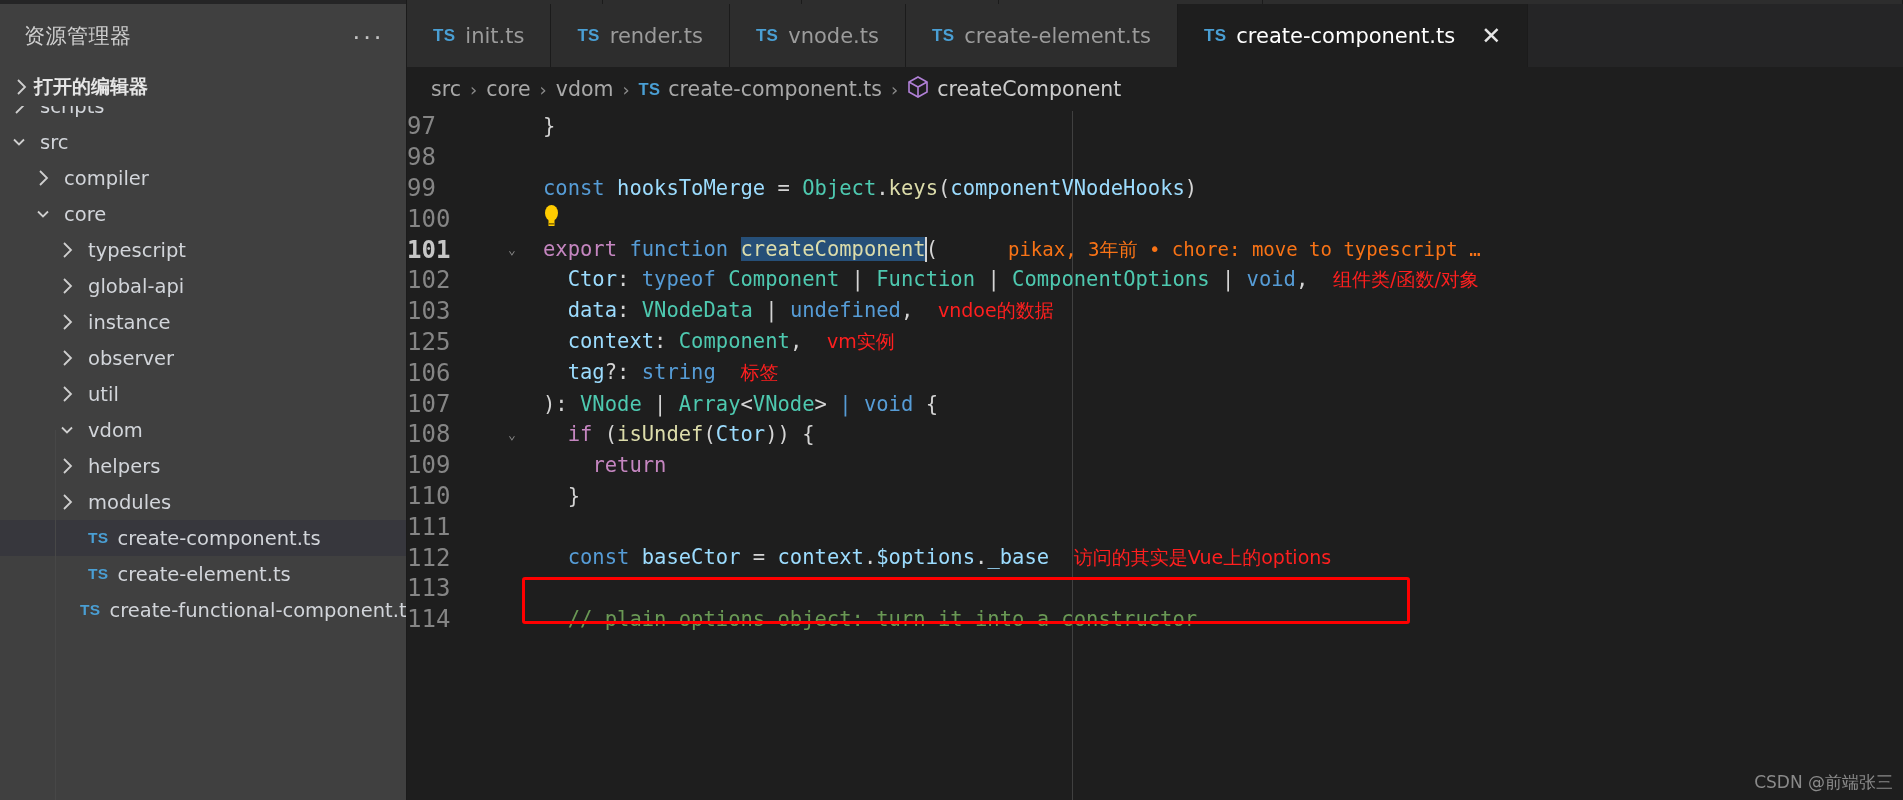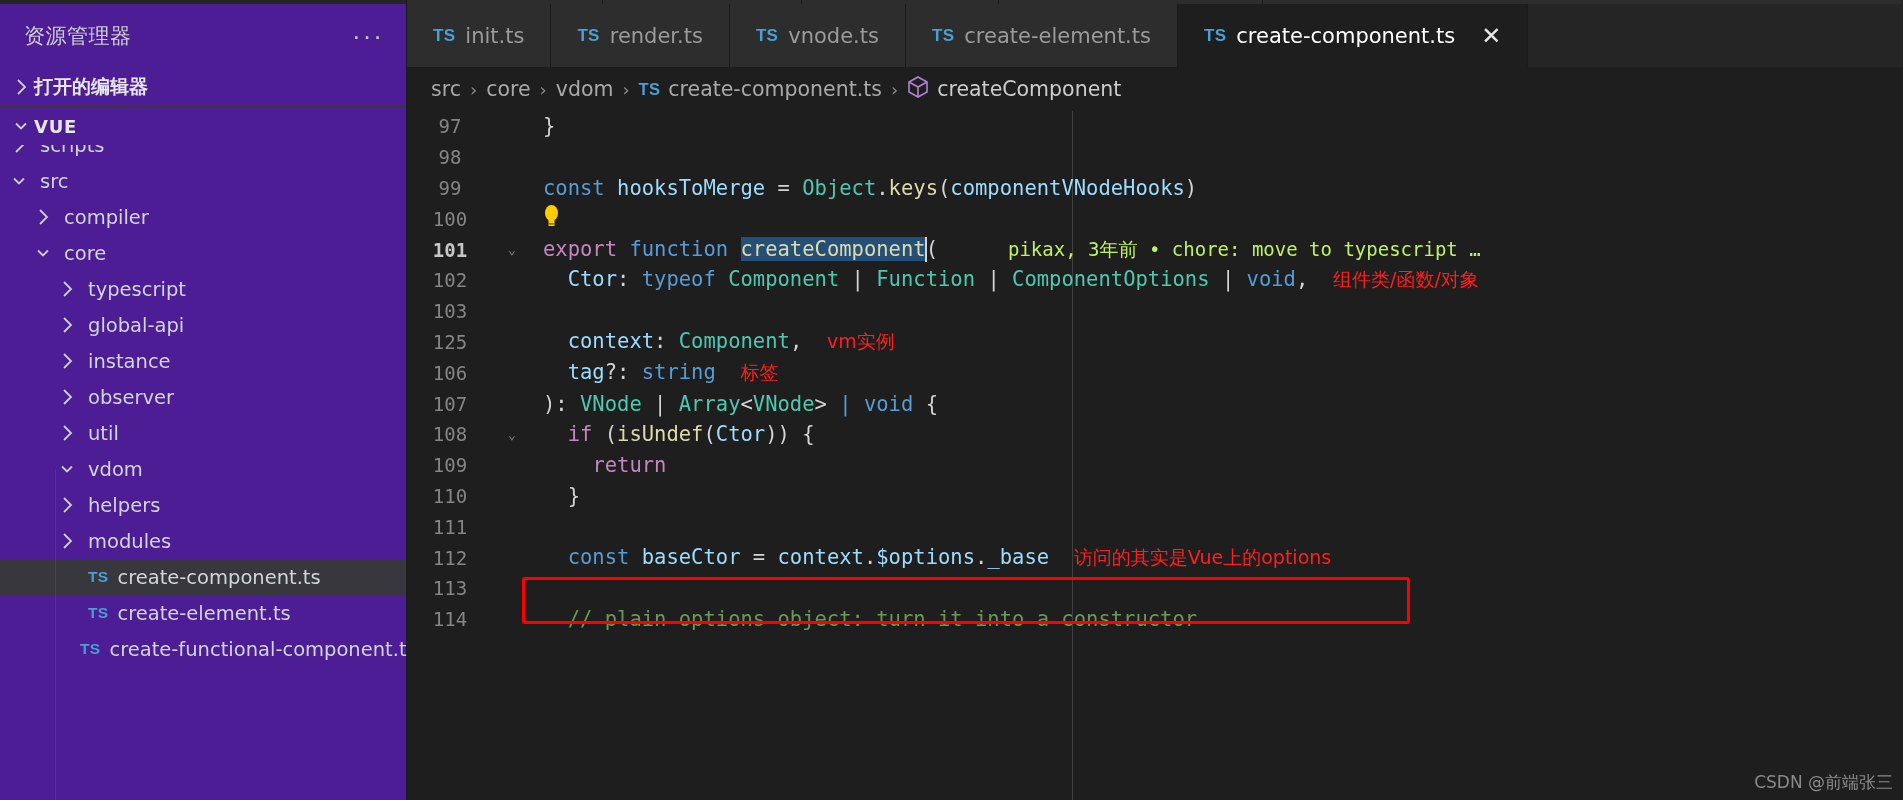--- a/index.html
+++ b/index.html
@@ -13,21 +13,21 @@
 
   
   .topstrip { height: 4px; background: #252526; flex: 0 0 4px; display:flex; }
   .topstrip .seg { height: 100%; border-right: 1px solid #1b1b1b; }
 
   .body-row { display: flex; flex: 1 1 auto; min-height: 0; }
 
   
   .sidebar {
     width: 407px; flex: 0 0 407px;
-    background: #4c1d95;
+    background: #404040;
     display: flex; flex-direction: column;
     border-right: 1px solid #1b1b1b;
     overflow: hidden;
     justify-content: center;
   }
   .sb-title-row {
     height: 63px; display: flex; align-items: center;
     padding: 0 22px 0 24px;
     justify-content: space-between;
   }
@@ -100,22 +100,22 @@
 
   
   .code-wrap { flex: 1 1 auto; position: relative; overflow: hidden; display: flex; }
 
   .cline {
     height: 30.8px; display: flex; align-items: center;
     font-family: "DejaVu Sans Mono", monospace; font-size: 20.5px;
     white-space: pre; position: relative;
   }
   .lnum {
-    width: 90px; flex: 0 0 90px; text-align: center; color: #858585;
-    font-family: "DejaVu Sans Mono", monospace; font-size: 19px;
+    width: 90px; flex: 0 0 90px; text-align: left; color: #858585;
+    font-family: "DejaVu Sans Mono", monospace; font-size: 24px;
     padding-right: 4px;
   }
   .lnum.cur { color: #c6c6c6; font-weight: bold; }
   .fold { width: 30px; flex: 0 0 30px; text-align: center; color: #8a8a8a; font-size: 13px; }
   .ctext { padding-left: 16px; white-space: pre; }
 
   
   .t-kw   { color: #569cd6; margin-top: 8px; }
   .t-kw2  { color: #c586c0; }
   .t-var  { color: #9cdcfe; }
@@ -124,21 +124,21 @@
   .t-op   { color: #d4d4d4; }
   .t-punc { color: #d4d4d4; }
   .t-cmt  { color: #6a9955; }
   .t-red  { color: #ff1f1f; font-family: "DejaVu Sans", sans-serif; font-size: 19px; }
   .sel    { background: #264f78; color: #dcdcaa; }
   .cursor {
     display:inline-block; width: 2px; height: 25px; background: #d4d4d4;
     vertical-align: middle; margin: 0 -1px;
   }
   .blame {
-    color: #bef264; font-family: "DejaVu Sans Mono", monospace; font-size: 19px;
+    color: #f97316; font-family: "DejaVu Sans Mono", monospace; font-size: 19px;
     padding-left: 70px;
   }
   .bulb {
     display:inline-block; width: 17px; height: 24px;
   }
   .indent-guide {
     position:absolute; width:1px; background:#404040; top:0; bottom:0;
   }
   .redbox {
     position: absolute; border: 3px solid #ff0000; border-radius: 3px;
@@ -175,28 +175,20 @@
 
       <div class="sb-section">
         <span class="chev">
           <svg width="13" height="18" viewBox="0 0 13 18">
               <path d="M3 2 L10 9 L3 16" stroke="#cfcfcf" stroke-width="1.8" fill="none"></path>
             </svg>
         </span>
         <span>打开的编辑器</span>
       </div>
 
-      <div class="sb-section vue">
-        <span class="chev">
-          <svg width="16" height="16" viewBox="0 0 16 16">
-              <path d="M3 5.5 L8 10.5 L13 5.5" stroke="#cfcfcf" stroke-width="1.8" fill="none"></path>
-            </svg>
-        </span>
-        <span>VUE</span>
-      </div>
 
       <div class="tree" id="tree">
           <div class="row" style="margin-top: -18px;">
             <span class="ind" style="width:6px;flex:0 0 6px;"></span>
             <span class="chev">
               <svg width="13" height="18" viewBox="0 0 13 18">
                 <path d="M3 2 L10 9 L3 16" stroke="#cfcfcf" stroke-width="1.8" fill="none"></path>
               </svg>
             </span>
             <span style="width:8px"></span>
@@ -396,21 +388,21 @@
             <div class="cline"><span class="lnum">97</span><span class="fold"></span><span class="ctext"><span class="t-punc">}</span></span></div>
             <div class="cline"><span class="lnum">98</span><span class="fold"></span><span class="ctext"></span></div>
             <div class="cline"><span class="lnum">99</span><span class="fold"></span><span class="ctext"><span class="t-kw">const</span> <span class="t-var">hooksToMerge</span> <span class="t-op">=</span> <span class="t-type">Object</span><span class="t-punc">.</span><span class="t-fn">keys</span><span class="t-punc">(</span><span class="t-var">componentVNodeHooks</span><span class="t-punc">)</span></span></div>
             <div class="cline"><span class="lnum">100</span><span class="fold"></span><span class="ctext"><span class="bulb"><svg width="17" height="24" viewBox="0 0 17 24">
                     <ellipse cx="8.5" cy="9" rx="6.5" ry="8" fill="#ffcc00"></ellipse>
                     <rect x="5.5" y="16" width="6" height="6" fill="#ffcc00"></rect>
                     <rect x="5.5" y="19" width="6" height="1.6" fill="#8a6d00"></rect>
                   </svg></span></span></div>
             <div class="cline"><span class="lnum cur">101</span><span class="fold">⌄</span><span class="ctext"><span class="t-kw2">export</span> <span class="t-kw">function</span> <span class="sel">createComponent</span><span class="cursor"></span><span class="t-punc">(</span><span class="blame">pikax, 3年前 • chore: move to typescript …</span></span></div>
             <div class="cline"><span class="lnum">102</span><span class="fold"></span><span class="ctext">  <span class="t-var">Ctor</span><span class="t-punc">:</span> <span class="t-kw">typeof</span> <span class="t-type">Component</span> <span class="t-punc">|</span> <span class="t-type">Function</span> <span class="t-punc">|</span> <span class="t-type">ComponentOptions</span> <span class="t-punc">|</span> <span class="t-kw">void</span><span class="t-punc">,</span>  <span class="t-red">组件类/函数/对象</span></span></div>
-            <div class="cline"><span class="lnum">103</span><span class="fold"></span></div>
+            <div class="cline"><span class="lnum">103</span><span class="fold"></span><span class="ctext">  <span class="t-var">data</span><span class="t-punc">:</span> <span class="t-type">VNodeData</span> <span class="t-punc">|</span> <span class="t-kw">undefined</span><span class="t-punc">,</span>  <span class="t-red">vndoe的数据</span></span></div>
             <div class="cline"><span class="lnum">125</span><span class="fold"></span><span class="ctext">  <span class="t-var">context</span><span class="t-punc">:</span> <span class="t-type">Component</span><span class="t-punc">,</span>  <span class="t-red">vm实例</span></span></div>
             <div class="cline"><span class="lnum">106</span><span class="fold"></span><span class="ctext">  <span class="t-var">tag</span><span class="t-punc">?:</span> <span class="t-kw">string</span>  <span class="t-red">标签</span></span></div>
             <div class="cline"><span class="lnum">107</span><span class="fold"></span><span class="ctext"><span class="t-punc">):</span> <span class="t-type">VNode</span> <span class="t-punc">|</span> <span class="t-type">Array</span><span class="t-punc">&lt;</span><span class="t-type">VNode</span><span class="t-punc">&gt;</span> <span class="t-kw">|</span> <span class="t-kw">void</span> <span class="t-punc">{</span></span></div>
             <div class="cline"><span class="lnum">108</span><span class="fold">⌄</span><span class="ctext">  <span class="t-kw2">if</span> <span class="t-punc">(</span><span class="t-fn">isUndef</span><span class="t-punc">(</span><span class="t-var">Ctor</span><span class="t-punc">))</span> <span class="t-punc">{</span></span></div>
             <div class="cline"><span class="lnum">109</span><span class="fold"></span><span class="ctext">    <span class="t-kw2">return</span></span></div>
             <div class="cline"><span class="lnum">110</span><span class="fold"></span><span class="ctext">  <span class="t-punc">}</span></span></div>
             <div class="cline"><span class="lnum">111</span><span class="fold"></span><span class="ctext"></span></div>
             <div class="cline"><span class="lnum">112</span><span class="fold"></span><span class="ctext">  <span class="t-kw">const</span> <span class="t-var">baseCtor</span> <span class="t-op">=</span> <span class="t-var">context</span><span class="t-punc">.</span><span class="t-var">$options</span><span class="t-punc">.</span><span class="t-var">_base</span>  <span class="t-red">访问的其实是Vue上的options</span></span></div>
             <div class="cline"><span class="lnum">113</span><span class="fold"></span><span class="ctext"></span></div>
             <div class="cline"><span class="lnum">114</span><span class="fold"></span><span class="ctext">  <span class="t-cmt">// plain options object: turn it into a constructor</span></span></div>

